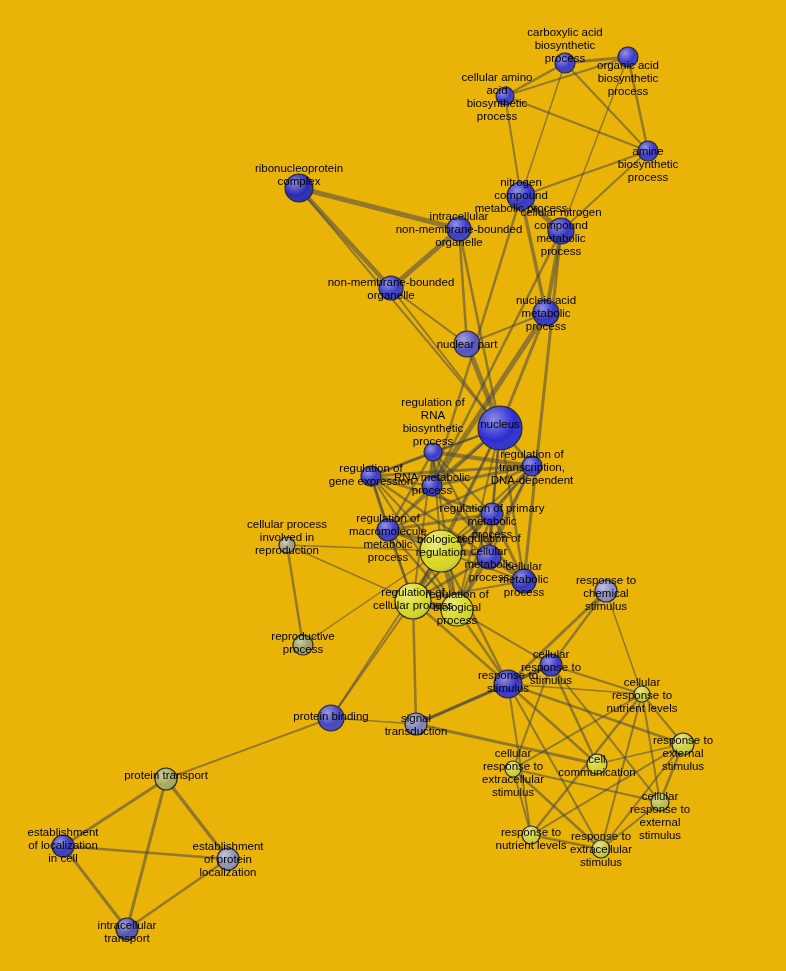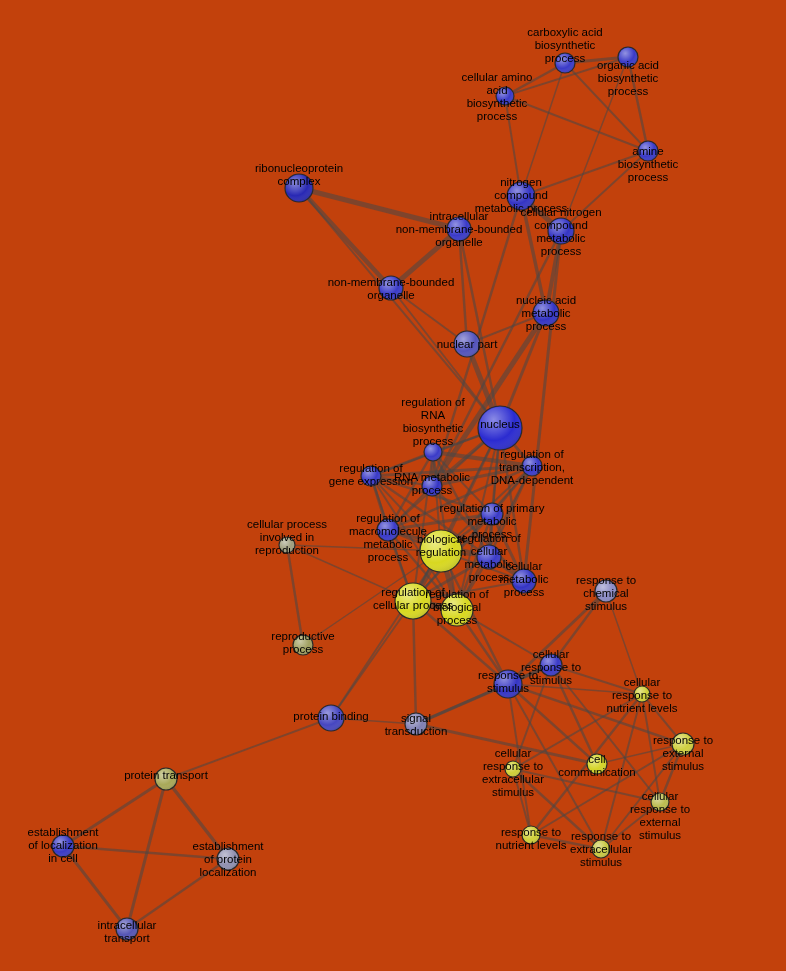--- a/index.html
+++ b/index.html
@@ -1,20 +1,20 @@
 <!DOCTYPE html>
 <html><head>
 <meta charset="utf-8">
 <style>
   html, body { margin: 0; padding: 0; background: #ffffff; }
   .graph-wrap {
     position: relative;
     width: 786px;
     height: 971px;
-    background: #c2410c;
+    background: #eab308;
     overflow: hidden;
     font-family: "Liberation Sans", sans-serif;
   }
   svg { display: block; width: 786px; height: 971px; }
   .edge { stroke-linecap: round; }
   .node { stroke: #2a2a2a; stroke-width: 1.2; cursor: pointer; }
   .node-shine { pointer-events: none; }
   .node-label {
     font-family: "Liberation Sans", sans-serif;
     font-size: 11.5px;

